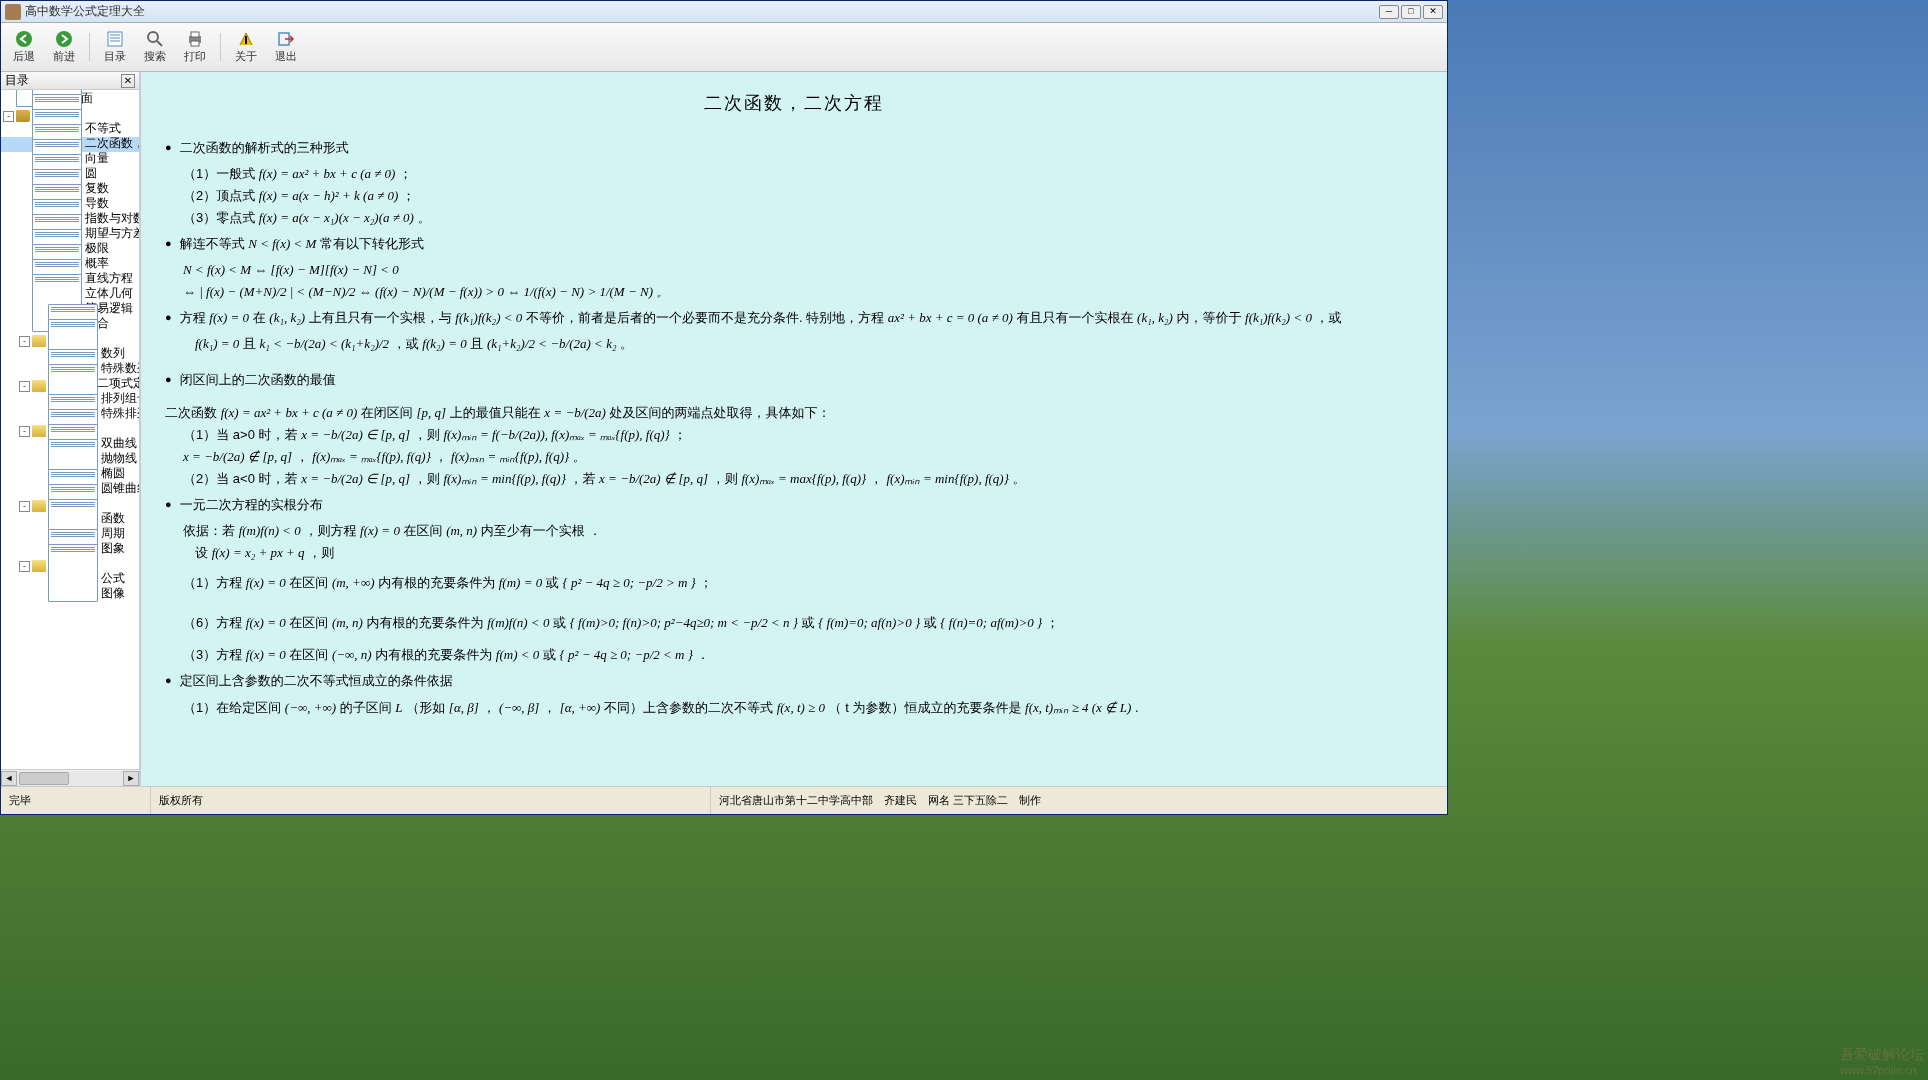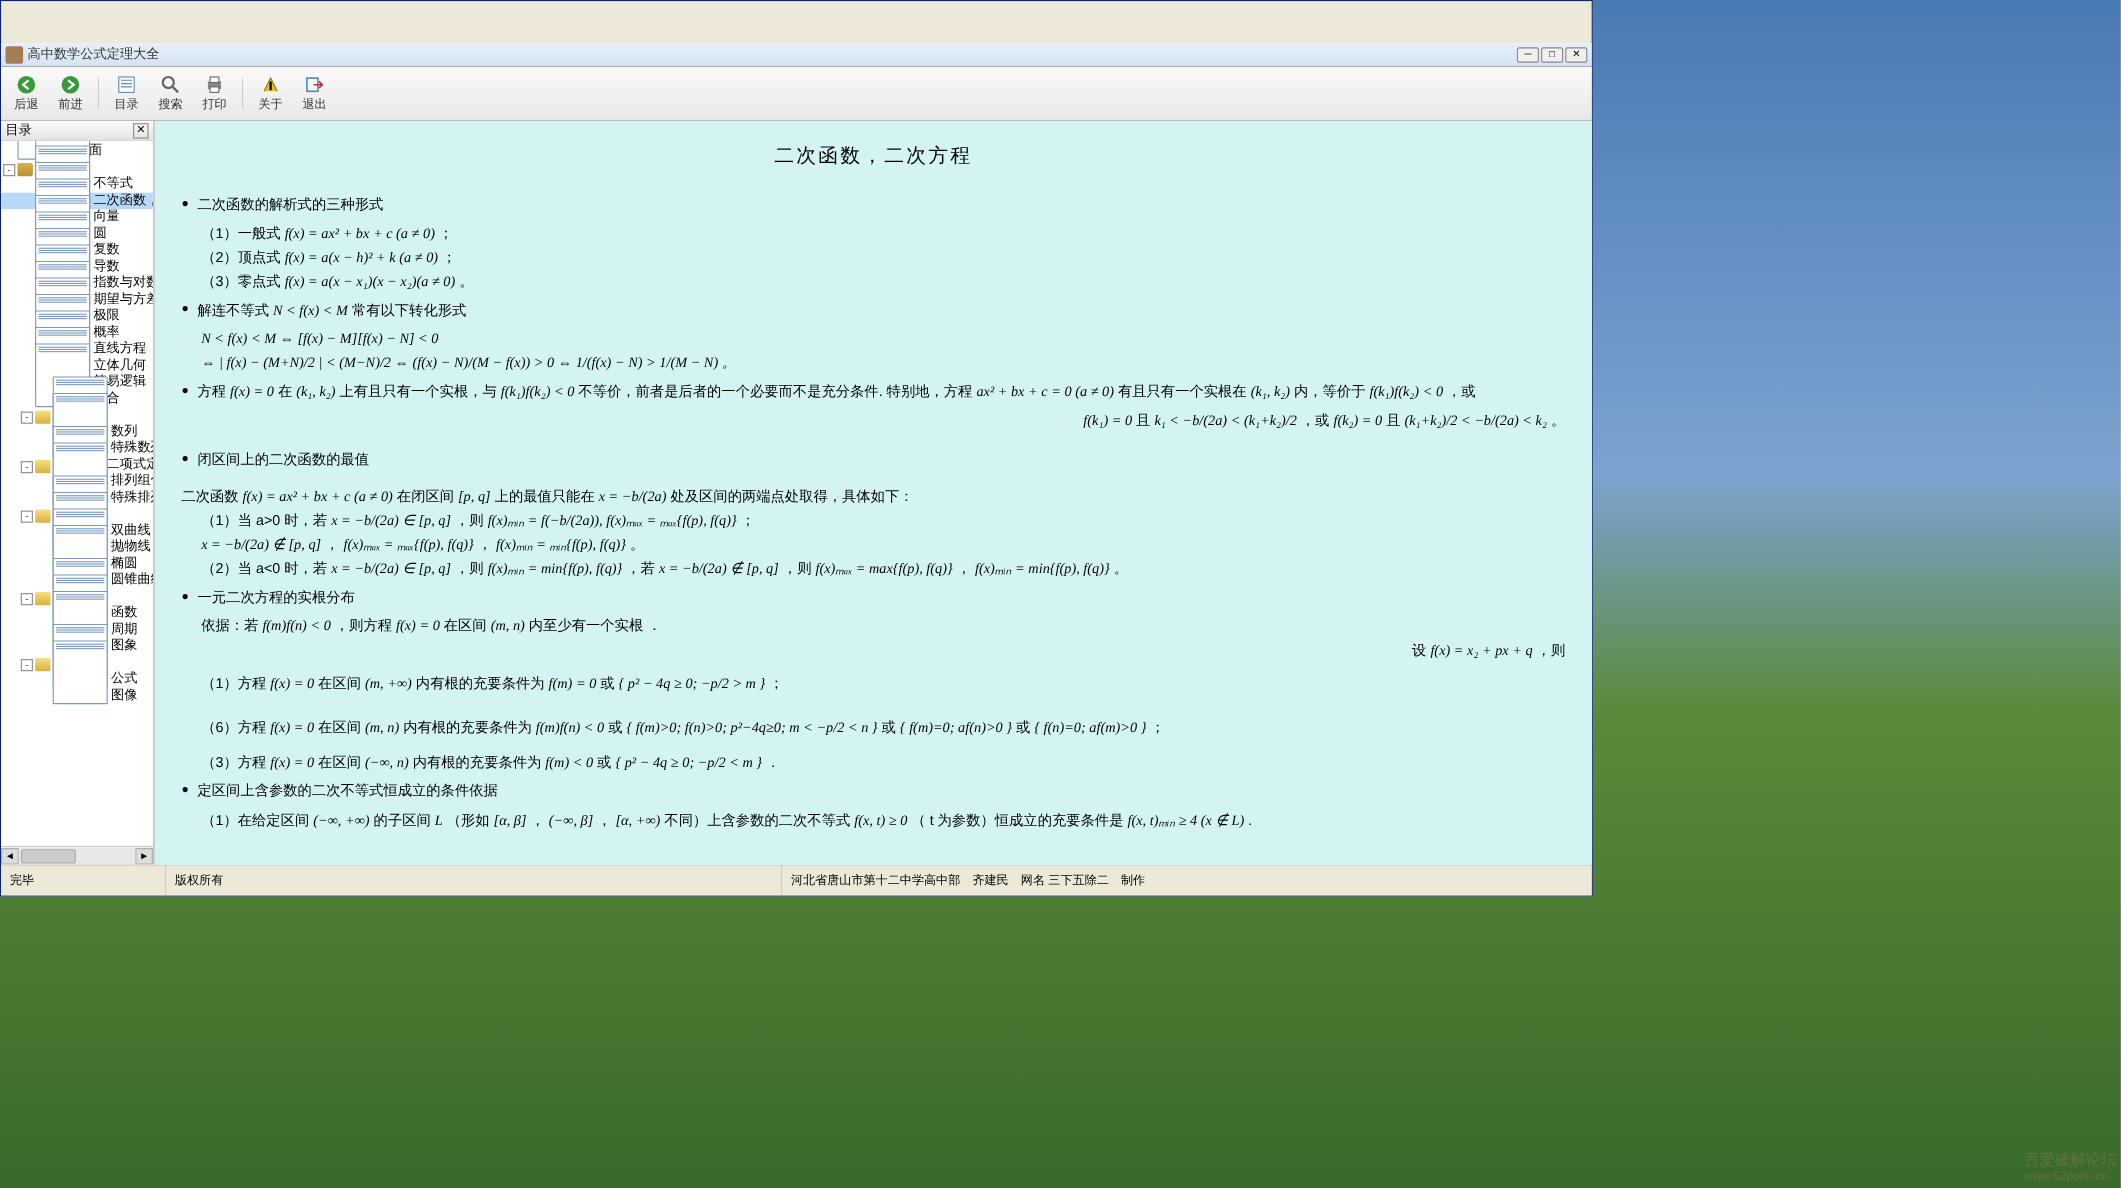--- a/index.html
+++ b/index.html
@@ -1,18 +1,18 @@
 <!DOCTYPE html>
 <html><head>
 <meta charset="utf-8">
 <style>
 * { box-sizing: border-box; margin: 0; padding: 0; }
 body { font-family: "Microsoft YaHei", SimSun, Arial, sans-serif; font-size: 12px; background: linear-gradient(to bottom, #4a7ab5, #7ba3d0 40%, #5a8a3a 60%, #3a6a2a); overflow: hidden; width: 1928px; height: 1080px; }
 .window { width: 1448px; height: 815px; background: #ece9d8; border: 1px solid #0a246a; position: relative; display: flex; flex-direction: column; }
-.titlebar { height: 22px; background: linear-gradient(to bottom, #e8f0f8, #d4e4f4); display: flex; align-items: center; padding: 0 4px; border-bottom: 1px solid #aaa; margin-top: 38px; }
+.titlebar { height: 22px; background: linear-gradient(to bottom, #e8f0f8, #d4e4f4); display: flex; align-items: center; padding: 0 4px; border-bottom: 1px solid #aaa; }
 .titlebar .icon { width: 16px; height: 16px; margin-right: 4px; background: #a67c52; border-radius: 2px; }
 .titlebar .title { flex: 1; font-size: 12px; color: #333; }
 .winbtns { display: flex; gap: 2px; }
 .winbtn { width: 20px; height: 14px; border: 1px solid #888; background: #f0f0f0; font-size: 9px; text-align: center; line-height: 11px; cursor: pointer; border-radius: 2px; }
 .toolbar { height: 49px; background: linear-gradient(to bottom, #fafafa, #e8e8e8); border-bottom: 1px solid #bbb; display: flex; align-items: center; padding: 0 8px; gap: 10px; }
 .tbtn { display: flex; flex-direction: column; align-items: center; cursor: pointer; padding: 1px 4px; }
 .tbtn .tico { width: 18px; height: 18px; display: flex; align-items: center; justify-content: center; }
 .tbtn .tlbl { font-size: 11px; color: #333; margin-top: 1px; }
 .sep { width: 1px; height: 28px; background: #ccc; }
 .body { flex: 1; display: flex; overflow: hidden; }
@@ -35,21 +35,21 @@
 .hscroll { height: 17px; background: #f0f0f0; border-top: 1px solid #ccc; display: flex; align-items: center; }
 .hscroll .track { flex: 1; height: 15px; background: #e8e8e8; position: relative; }
 .hscroll .thumb { position: absolute; left: 2px; width: 50px; height: 13px; top: 1px; background: #ccc; border: 1px solid #aaa; border-radius: 2px; }
 .hscroll .arr { width: 16px; height: 15px; background: #ddd; border: 1px solid #aaa; text-align: center; font-size: 9px; line-height: 13px; }
 .content { flex: 1; background: #d4f4f4; overflow: auto; position: relative; }
 .page { padding: 16px 24px 40px 24px; color: #000; font-size: 13px; line-height: 1.7; }
 .ptitle { text-align: center; font-size: 18px; margin-bottom: 18px; letter-spacing: 2px; }
 .bullet { display: flex; margin: 4px 0; }
 .bullet::before { content: "●"; margin-right: 8px; font-size: 11px; line-height: 1.9; }
 .sub { margin-left: 18px; }
-.sub2 { margin-left: 44px; text-align: right; }
+.sub2 { margin-left: 30px; }
 .formula { font-style: italic; font-family: "Times New Roman", serif; }
 .statusbar { height: 28px; background: #ece9d8; border-top: 1px solid #ccc; display: flex; align-items: center; font-size: 11px; }
 .statusbar .cell { padding: 0 8px; border-right: 1px solid #ccc; height: 100%; display: flex; align-items: center; }
 .watermark { position: absolute; right: 4px; bottom: 4px; color: rgba(160,120,100,0.4); font-size: 14px; font-weight: normal; pointer-events: none; }
 svg { display: block; }
 </style>
 </head>
 <body>
 
 <div class="window">

